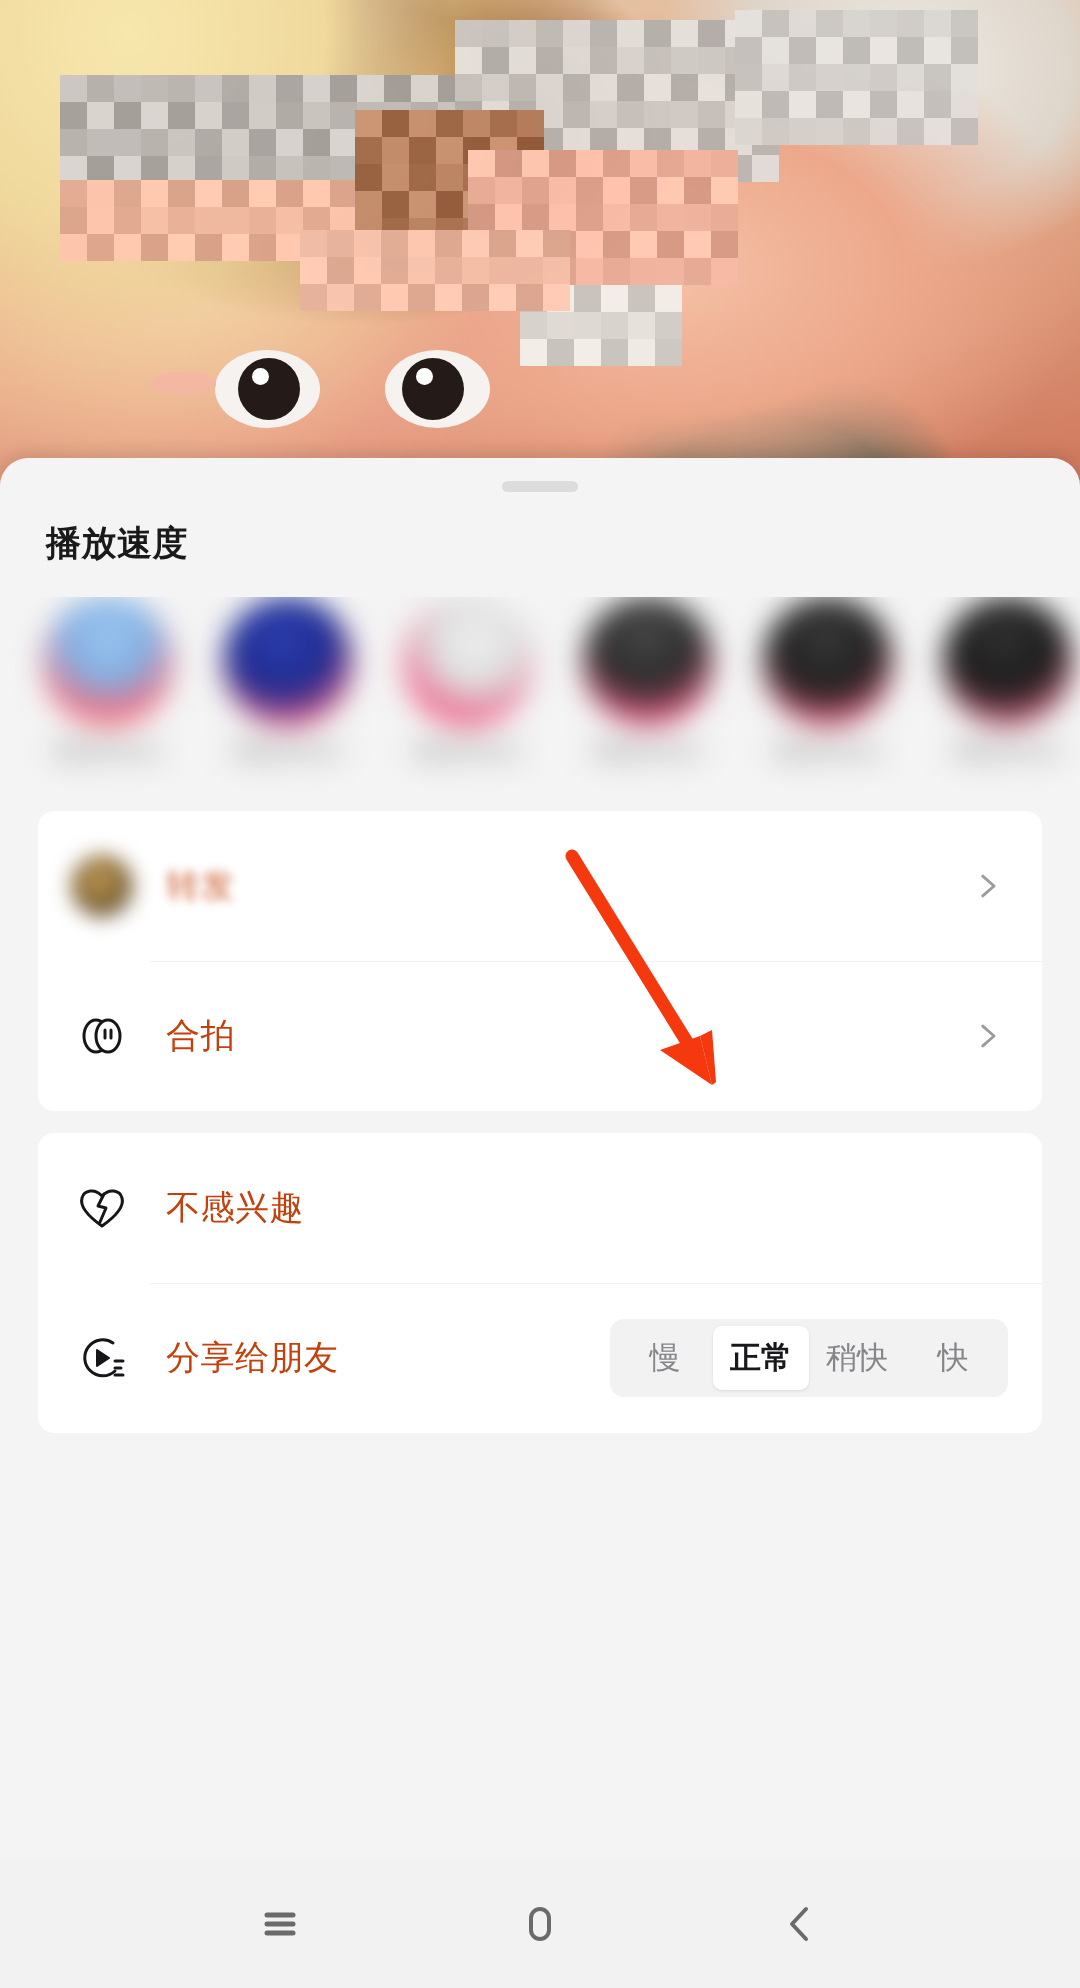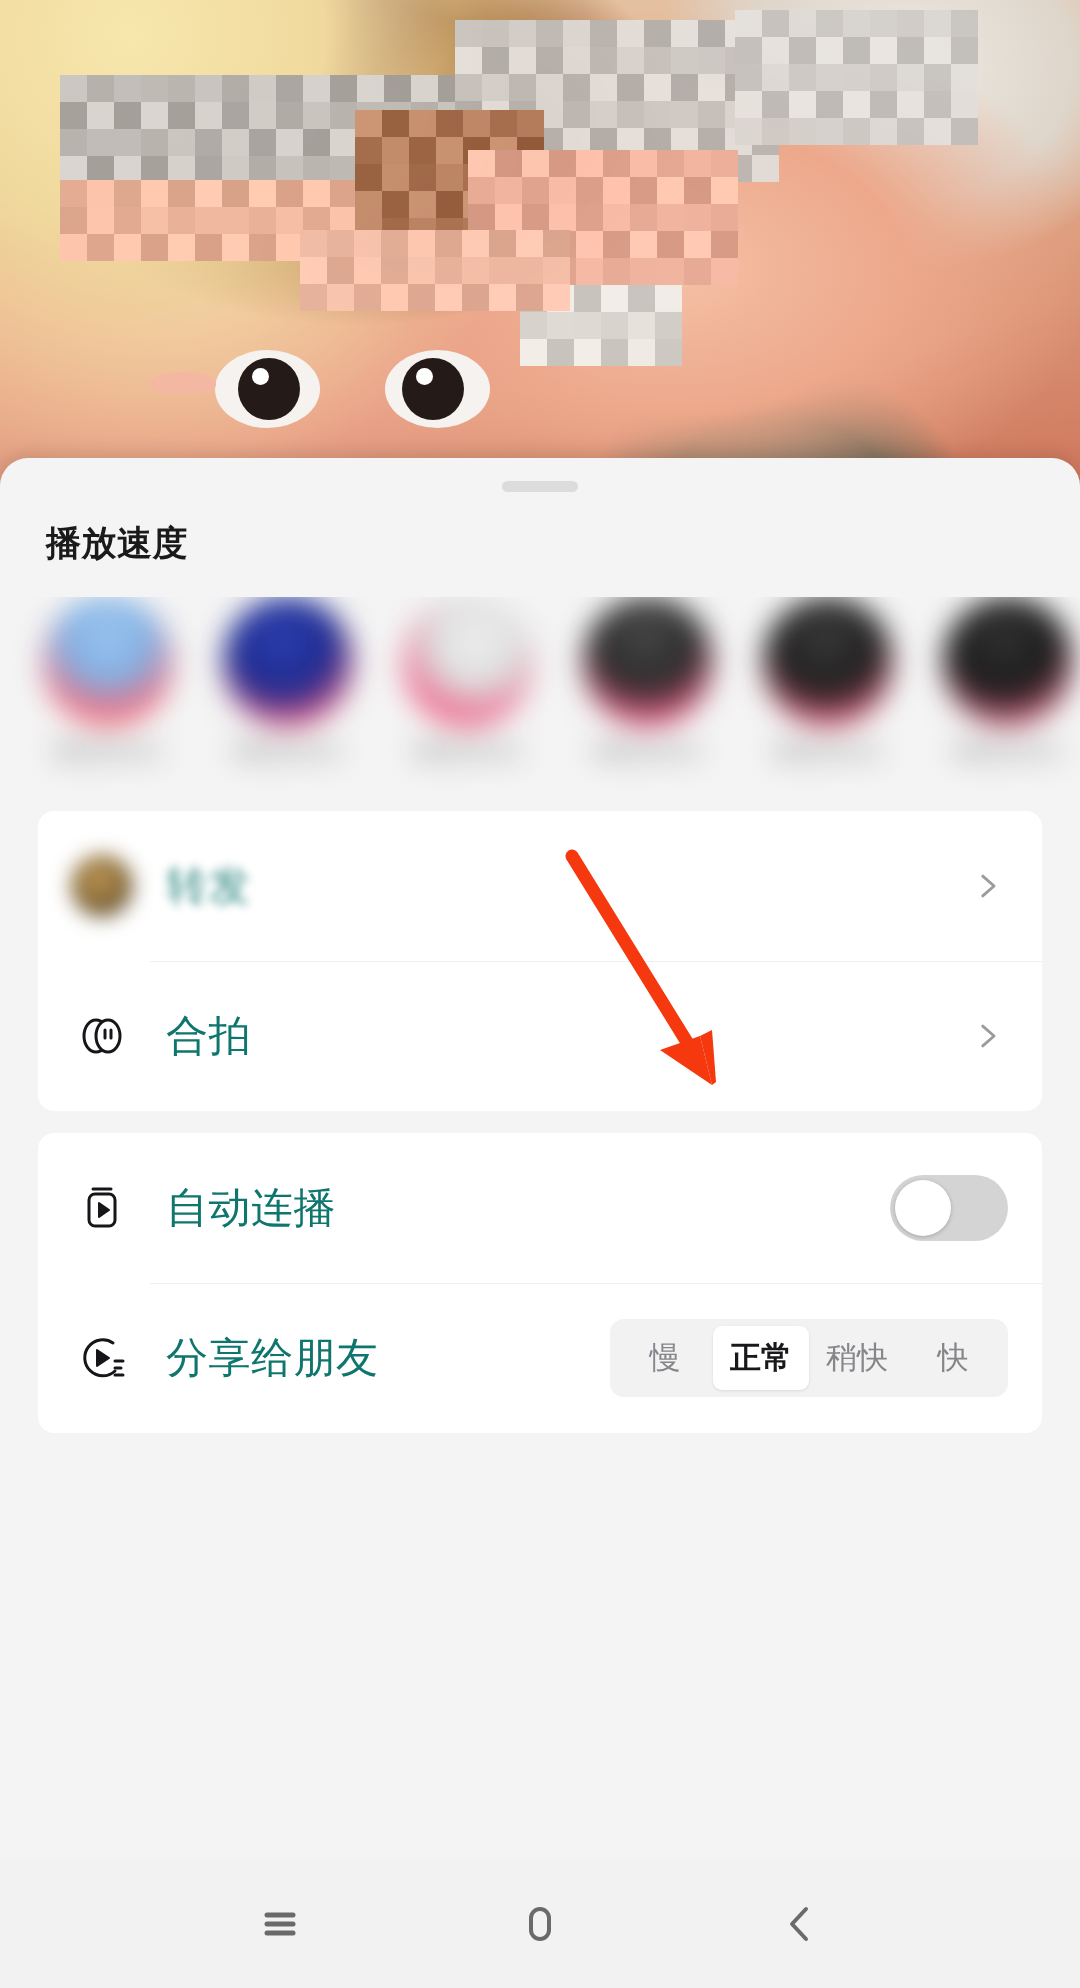--- a/index.html
+++ b/index.html
@@ -80,21 +80,21 @@
     content: ""; position: absolute; left: 112px; right: 0; top: 0;
     height: 1px; background: #efefef;
   }
   .row-icon {
     width: 60px; height: 60px; flex: 0 0 60px;
     display: flex; align-items: center; justify-content: center;
     color: #16161a;
   }
   .row-icon svg { display:block; }
   .row-label {
-    margin-left: 34px; font-size: 42px; color: #0f766e; font-weight: 500;
+    margin-left: 34px; font-size: 34px; color: #c2410c; font-weight: 500;
     letter-spacing: .5px; white-space: nowrap; font-family: Liberation Serif, serif;
   }
   .row-label.blurred { filter: blur(5px); opacity: .85; }
   .spacer { flex: 1 1 auto; }
   .chev { width: 34px; height: 34px; color: #9b9b9b; margin-right: 4px; }
 
   
   .row-avatar {
     width: 62px; height: 62px; border-radius: 50%; flex: 0 0 62px;
     background: radial-gradient(circle at 45% 40%, #c8a25f 0%, #8a6a34 45%, #3a3a3a 100%);
@@ -574,35 +574,31 @@
         <div class="row-label">合拍</div>
         <div class="spacer"></div>
         <svg class="chev" viewBox="0 0 24 24" fill="none" stroke="currentColor" stroke-width="2" stroke-linecap="round" stroke-linejoin="round">
             <polyline points="9 5 17 12 9 19"></polyline>
           </svg>
       </div>
     </div>
 
     <div class="card" id="card2">
 
-
       <div class="row">
         <div class="row-icon">
-          <svg width="52" height="52" viewBox="0 0 52 52" fill="none" stroke="currentColor" stroke-width="3" stroke-linejoin="round" stroke-linecap="round">
-            <rect x="13" y="12" width="26" height="32" rx="6"></rect>
-            <line x1="17" y1="7" x2="35" y2="7"></line>
-            <path d="M23 21 L 33 28 L 23 35 Z" fill="currentColor" stroke-width="2"></path>
+          <svg width="54" height="54" viewBox="0 0 54 54" fill="none" stroke="currentColor" stroke-width="3" stroke-linejoin="round" stroke-linecap="round">
+            <path d="M27 45 C 10 33, 5 24, 7 17 C 9 9, 20 7, 27 15 C 34 7, 45 9, 47 17 C 49 24, 44 33, 27 45 Z"></path>
+            <path d="M29 13 L 23 25 L 31 27 L 25 41" stroke-width="3"></path>
           </svg>
         </div>
-        <div class="row-label">自动连播</div>
+        <div class="row-label">不感兴趣</div>
         <div class="spacer"></div>
-        <div class="toggle">
-          <div class="knob"></div>
-        </div>
-      </div>
+      </div>
+
 
       <div class="row">
         <div class="row-icon">
           <svg width="54" height="54" viewBox="0 0 54 54" fill="none" stroke="currentColor" stroke-width="3" stroke-linecap="round" stroke-linejoin="round">
             <path d="M38 12 A 18 18 0 1 0 40 40"></path>
             <path d="M22 19 L 34 27 L 22 35 Z" fill="currentColor" stroke-width="2"></path>
             <line x1="40" y1="30" x2="48" y2="30"></line>
             <line x1="40" y1="37" x2="46" y2="37"></line>
             <line x1="40" y1="44" x2="48" y2="44"></line>
           </svg>

